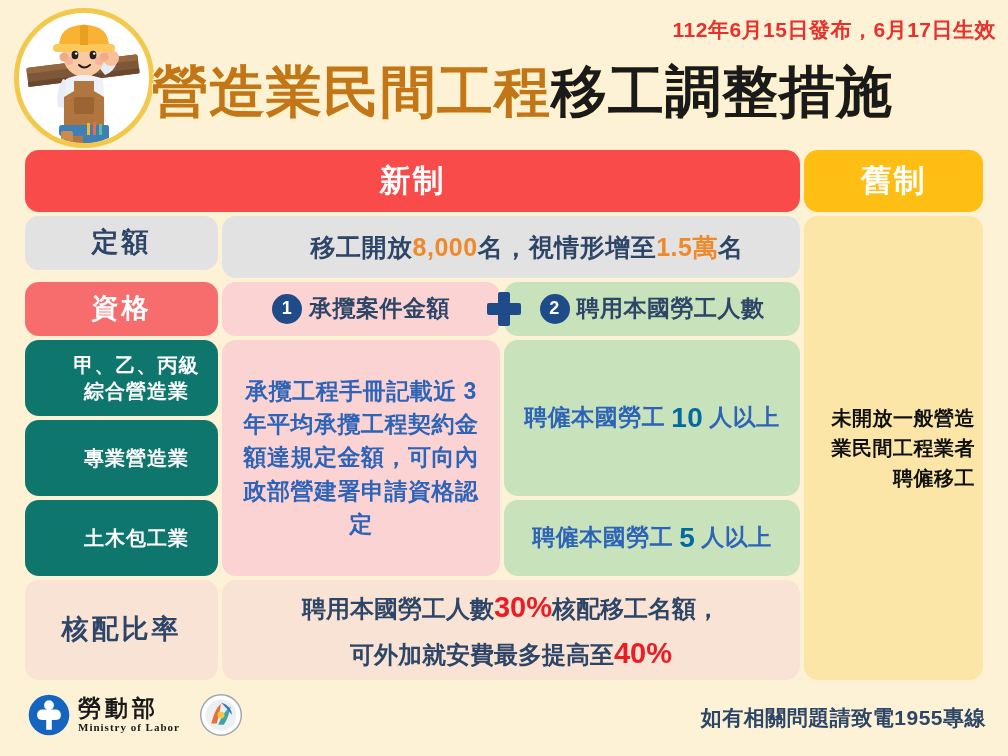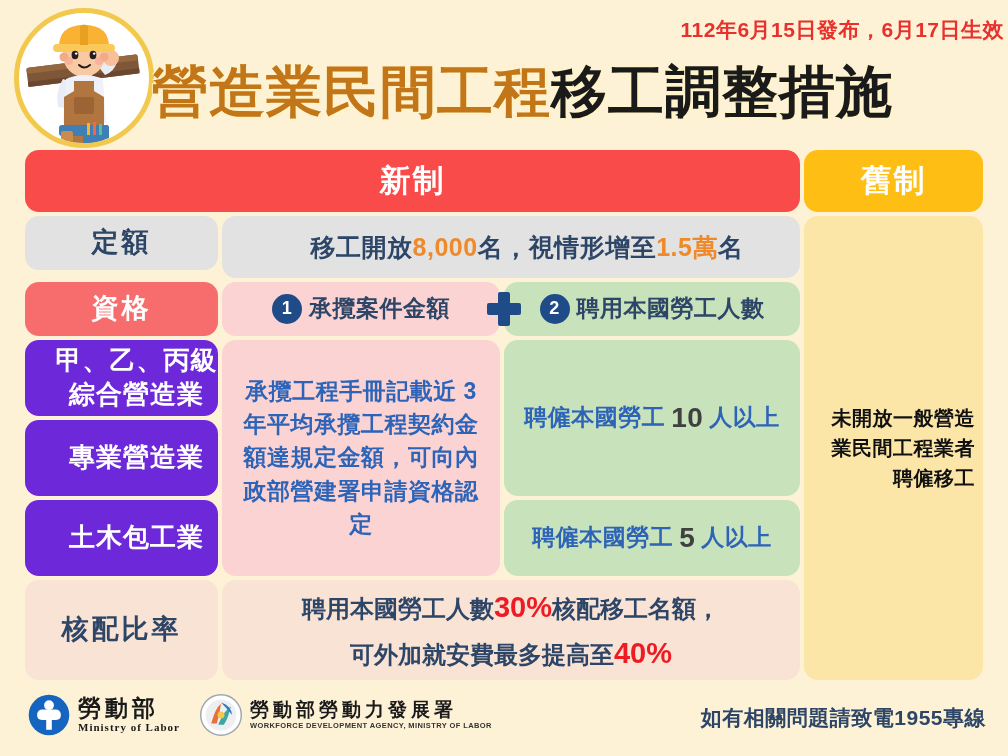--- a/index.html
+++ b/index.html
@@ -11,21 +11,21 @@
   #page {
     position: relative;
     width: 1008px; height: 756px;
     background: #FDF2D6;
   }
 
   
   .header { position: absolute; left: 0; top: 0; width: 1008px; height: 145px; }
 
   .pub-date {
-    position: absolute; right: 4px; top: 16px;
+    position: absolute; right: 12px; top: 16px;
     font-size: 21px; font-weight: bold; color: #E8302C;
     letter-spacing: 0.5px; white-space: nowrap;
   }
 
   .title-wrap {
     position: absolute; left: 152px; top: 56px;
     width: 846px; height: 72px;
     display: flex; align-items: center; justify-content: flex-start;
   }
   .title {
@@ -101,39 +101,39 @@
     position: absolute; left: 462px; top: 142px;
     width: 34px; height: 34px; z-index: 5;
   }
   .plus::before, .plus::after {
     content: ""; position: absolute; background: #1F4C88; border-radius: 2px;
   }
   .plus::before { left: 11px; top: 0; width: 12px; height: 34px; }
   .plus::after  { left: 0; top: 11px; width: 34px; height: 12px; }
 
   
-  .cat-label { background: #6d28d9; color: #FFFFFF; font-size: 26px; letter-spacing: 1px; padding-left: 30px; }
+  .cat-label { background: #0f766e; color: #FFFFFF; font-size: 20px; letter-spacing: 1px; padding-left: 30px; }
   .cat1 { top: 190px;  height: 76px; }
   .cat2 { top: 270px;  height: 76px; }
   .cat3 { top: 350px;  height: 76px; }
 
   .merged-pink {
     top: 190px; height: 236px;
     background: #FBD3D3; color: #2D64B8; font-size: 23px;
     line-height: 1.45; letter-spacing: 0.5px; padding: 0 10px;
   }
   .green-a {
     top: 190px; height: 156px;
     background: #C8E2BC; color: #2D64B8; font-size: 23px; letter-spacing: 0.5px;
   }
   .green-b {
     top: 350px; height: 76px;
     background: #C8E2BC; color: #2D64B8; font-size: 23px; letter-spacing: 0.5px;
   }
-  .green-a .red, .green-b .red { color: #404040; font-size: 28px; padding: 0 6px; }
+  .green-a .red, .green-b .red { color: #0369a1; font-size: 28px; padding: 0 6px; }
 
   
   .r6-label { top: 430px; height: 100px; background: #F9E3D5; color: #2D4566; font-size: 27px; letter-spacing: 3px; }
   .r6-body  { top: 430px; height: 100px; background: #F9E3D5; color: #2D4566; font-size: 24px; line-height: 1.6; }
   .r6-body .red { color: #ED1C24; font-size: 29px; }
 
   
   .footer { position: absolute; left: 0; bottom: 0; width: 1008px; height: 72px; }
   .logo-row { position: absolute; left: 28px; top: 10px; display: flex; align-items: center; }
   .logo-mark { width: 42px; height: 42px; flex: none; }
@@ -293,23 +293,19 @@
 
       <div class="logo-group2">
         <svg class="logo-mark" viewBox="0 0 60 60">
           <circle cx="30" cy="30" r="29" fill="#FFFFFF" stroke="#9AA6AE" stroke-width="2"></circle>
           <circle cx="30" cy="30" r="22" fill="#EDEFF1"></circle>
           <path d="M16 42 q6 -22 14 -28 q-2 16 -6 28z" fill="#E8703A"></path>
           <path d="M26 44 q8 -20 18 -26 q-4 18 -10 26z" fill="#3FA5A0"></path>
           <path d="M30 12 q14 4 16 18 q-8 -10 -16 -18z" fill="#2E7DBE"></path>
           <circle cx="30" cy="30" r="5" fill="#F2C94C"></circle>
         </svg>
-        <div class="logo-text">
-          <div class="logo-cn2">勞動部勞動力發展署</div>
-          <div class="logo-en2">WORKFORCE DEVELOPMENT AGENCY, MINISTRY OF LABOR</div>
-        </div>
       </div>
     </div>
 
     <div class="hotline">如有相關問題請致電1955專線</div>
   </div>
 
 </div>
 
 </body></html>

